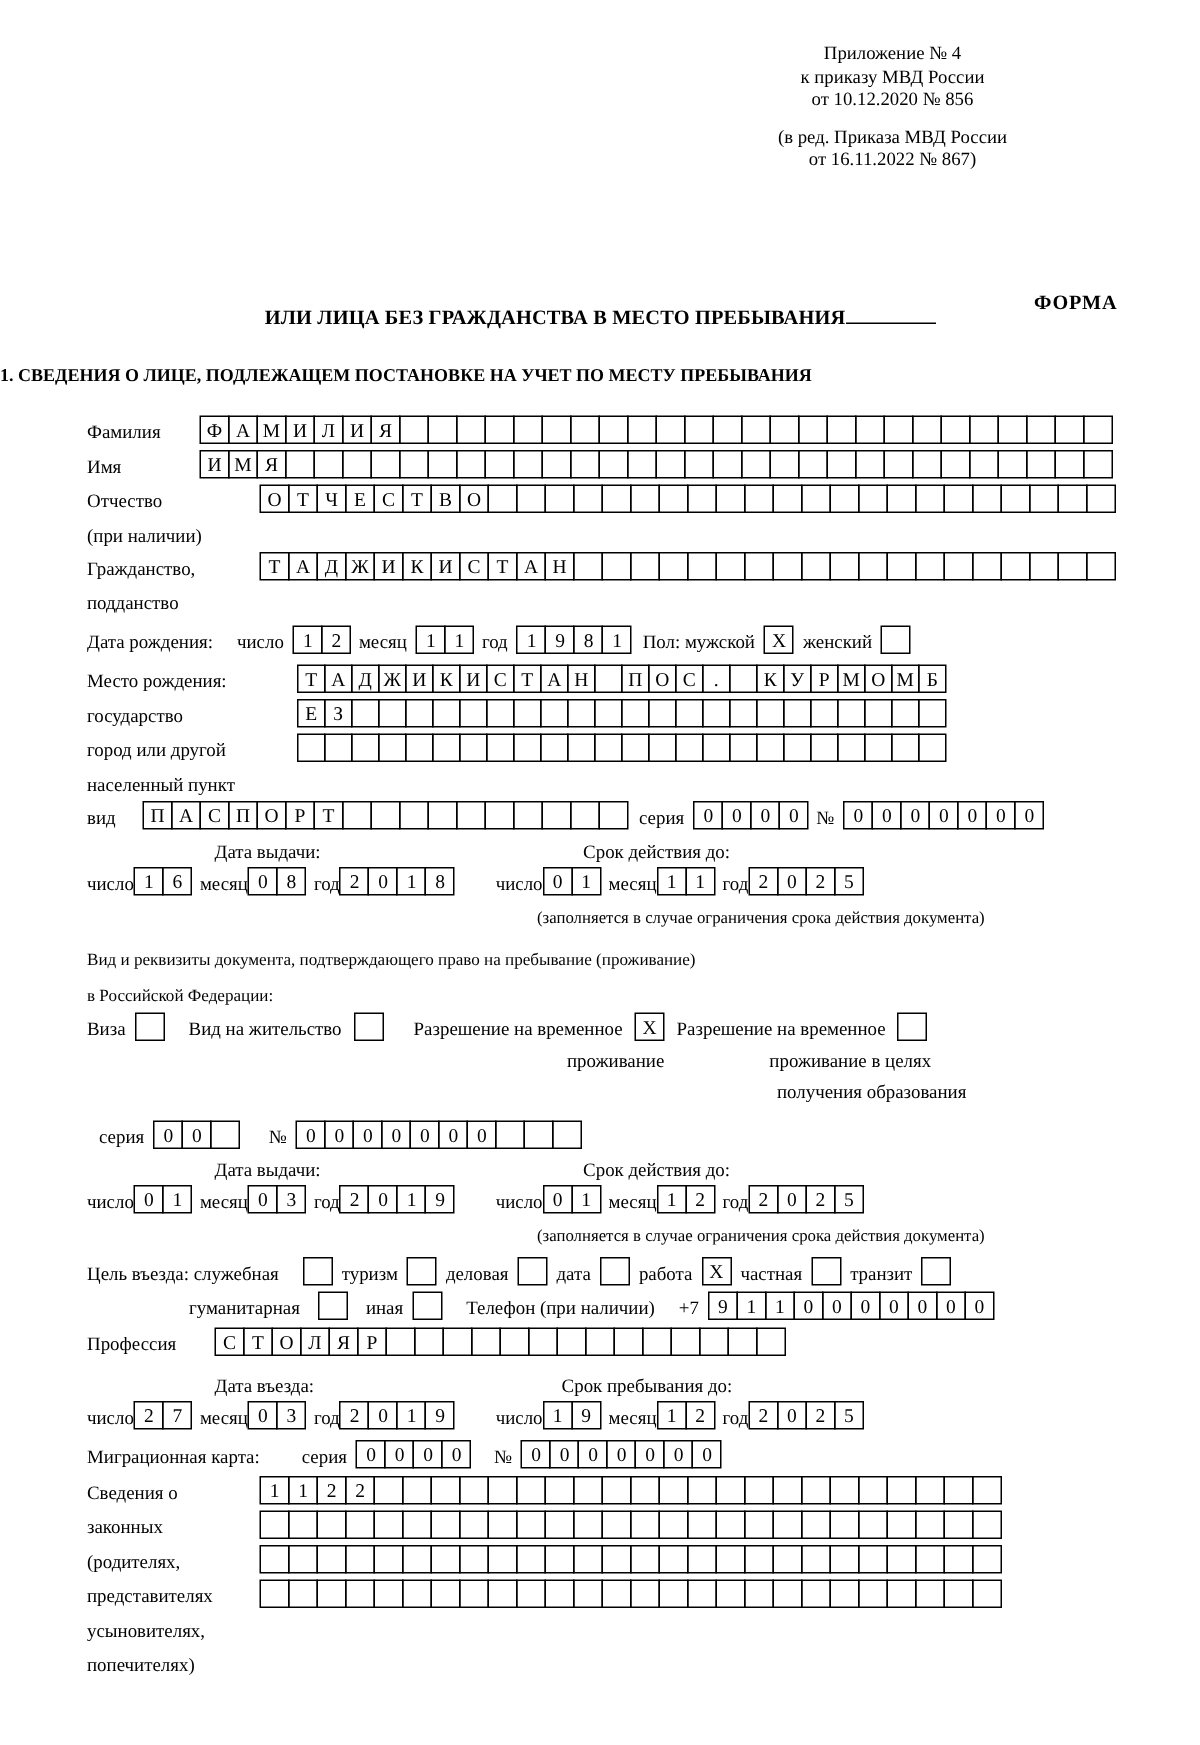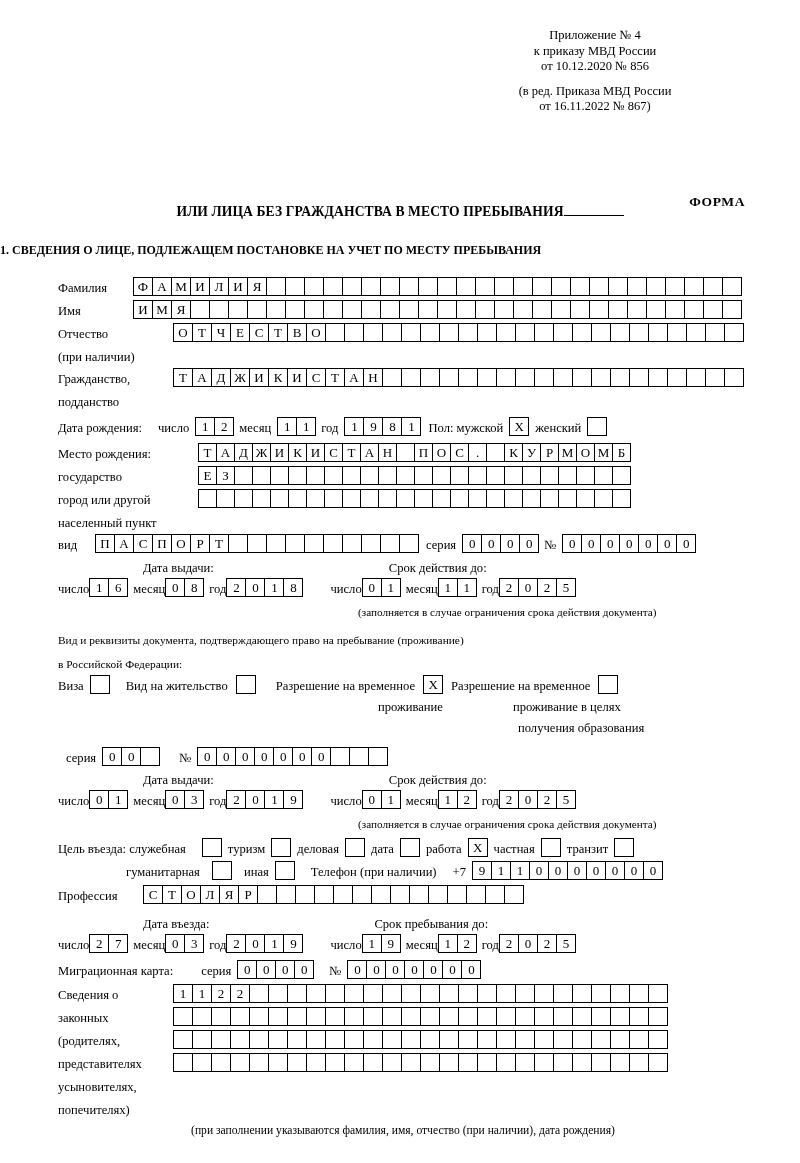--- a/index.html
+++ b/index.html
@@ -909,16 +909,15 @@
           <div class="bx"></div>
         </div>
     </div>
     <div class="row">
       <div class="lbl" style="width:115px">усыновителях,</div>
     </div>
     <div class="row" style="margin-bottom:0">
       <div class="lbl" style="width:115px">попечителях)</div>
     </div>
 
-    <div class="footnote">(при заполнении указываются фамилия, имя, отчество (при наличии), дата рождения)</div>
 
   </div>
 </div>
 
 </body></html>

